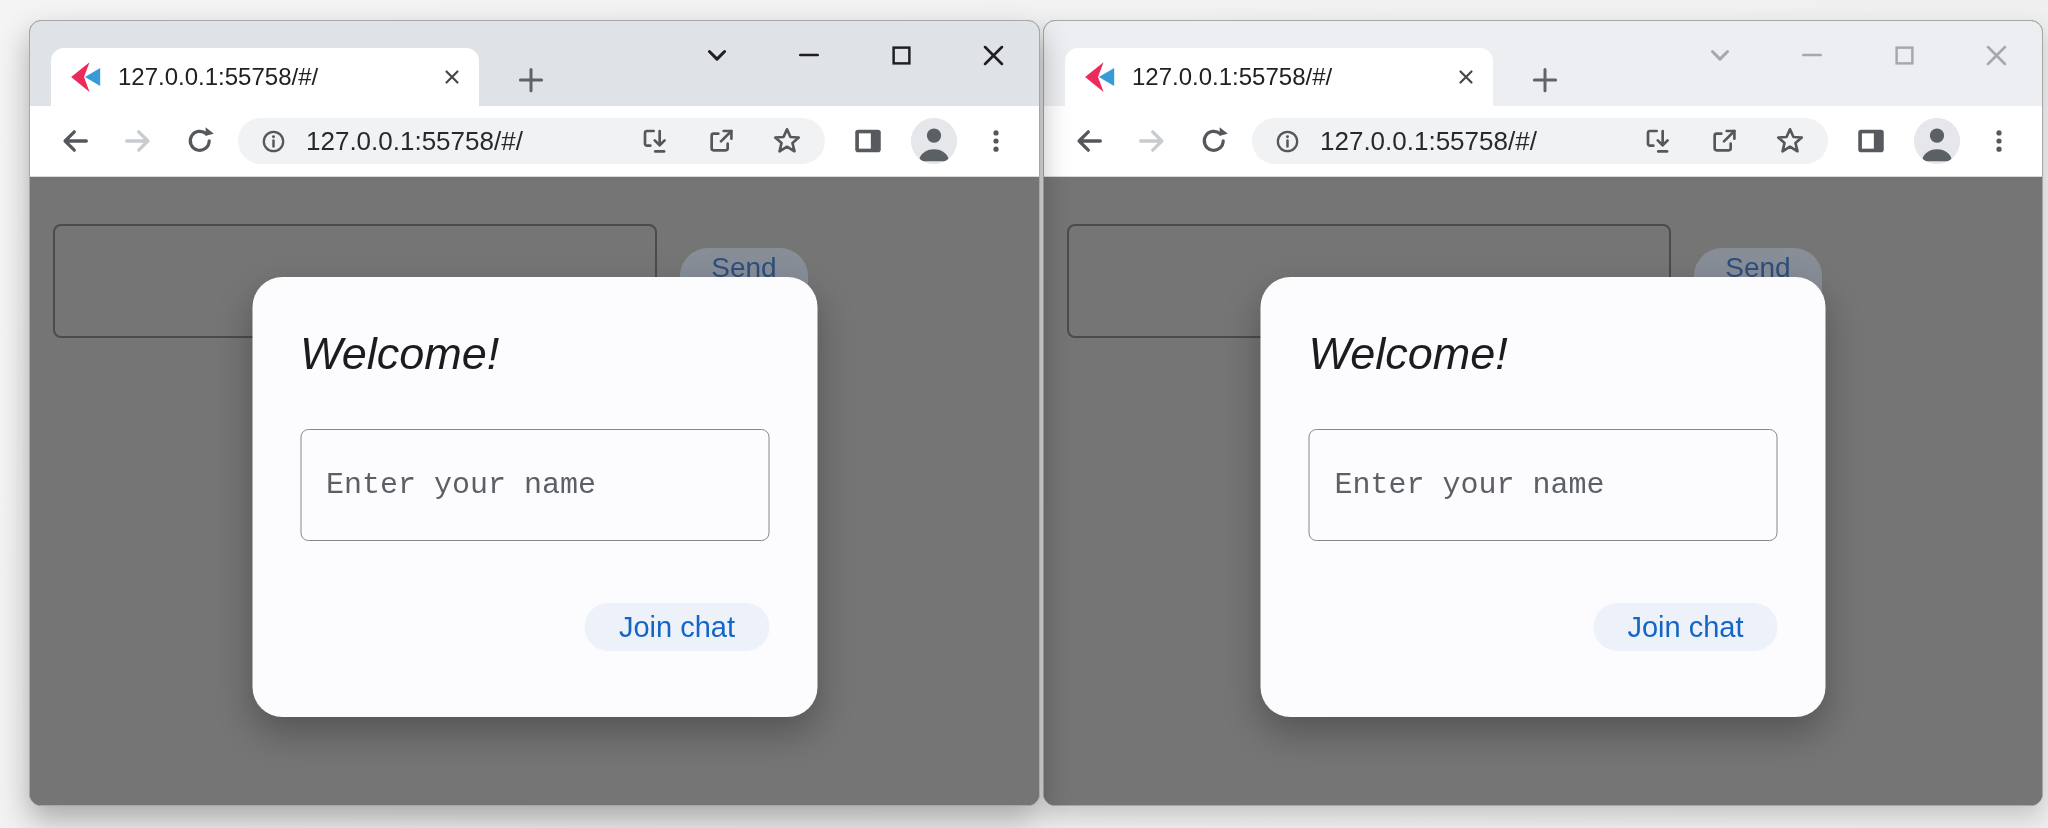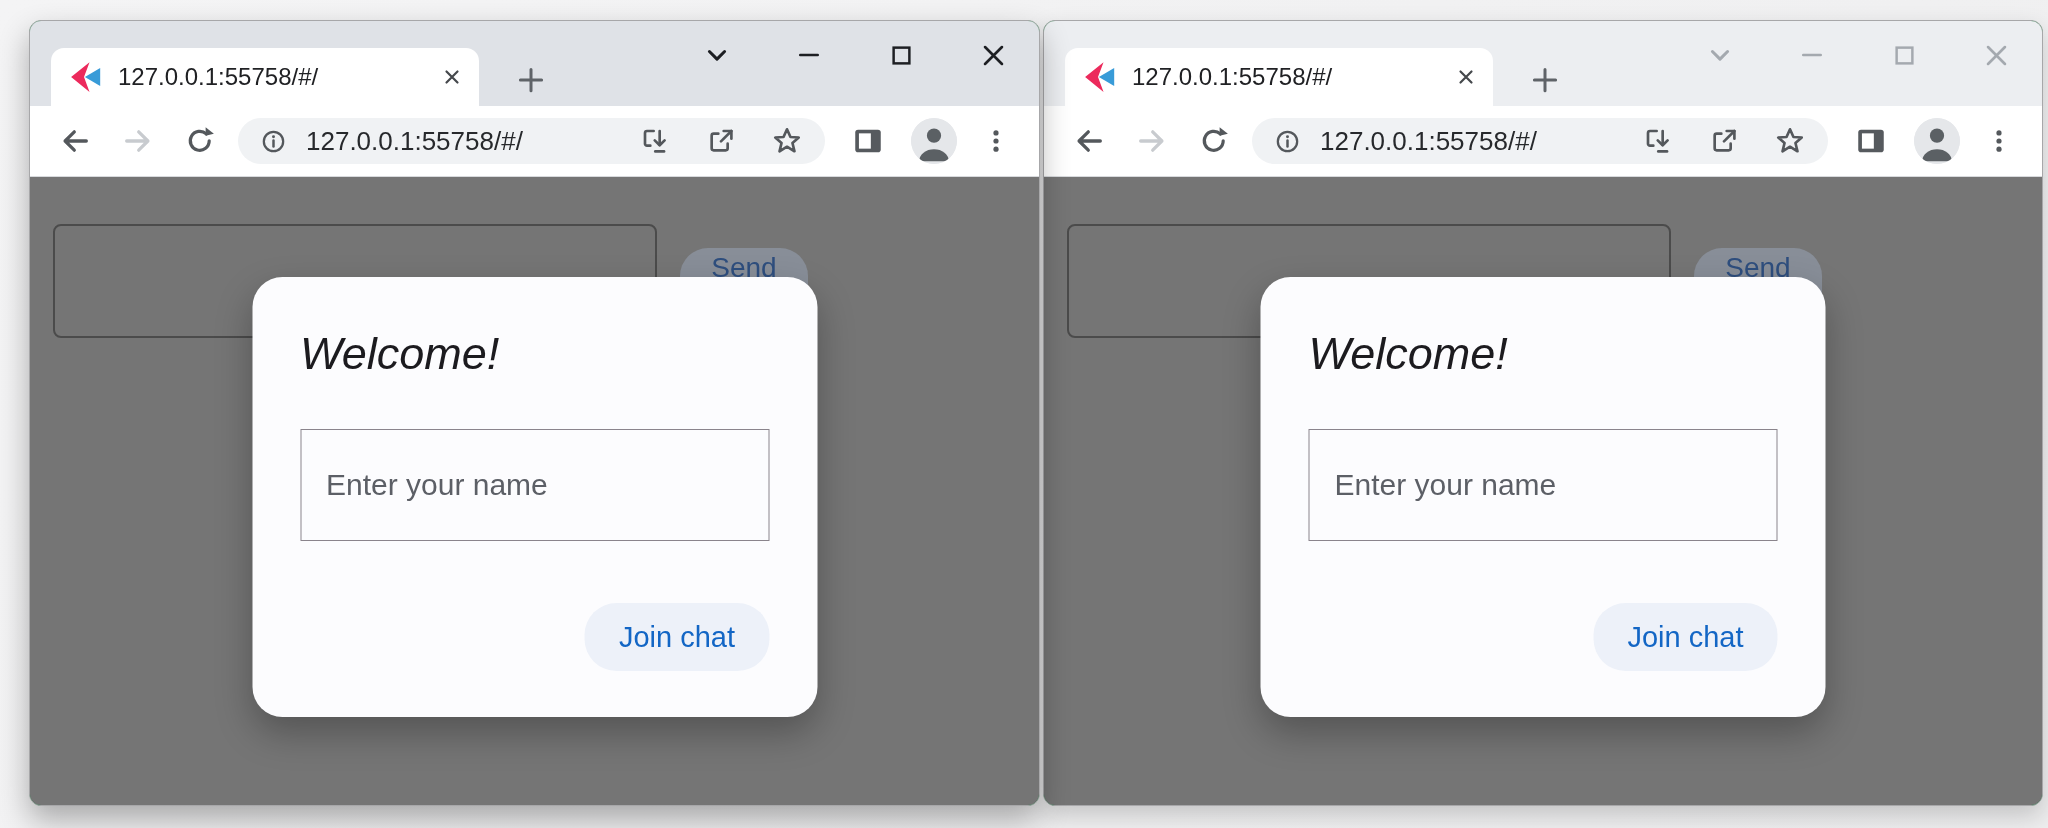--- a/index.html
+++ b/index.html
@@ -55,27 +55,27 @@
     display:flex;justify-content:center;align-items:flex-start;padding-top:4px;box-sizing:border-box;border:none;
   }
   .dialog{
     position:absolute;left:50%;transform:translateX(-50%);top:100px;width:565px;height:440px;
     background:#fcfcfe;border-radius:30px;box-shadow:0 16px 36px rgba(0,0,0,.28);
     padding:48px;box-sizing:border-box;
   }
   .dialog-title{font-size:45px;color:#1c1b1f;margin-top:4px;line-height:50px;font-style:italic;}
   .name-input{
     display:block;width:100%;height:112px;margin-top:50px;box-sizing:border-box;
-    border:1.5px solid #8a848c;border-radius:0;background:transparent;outline:none;
-    padding:0 25px;font-size:30px;color:#2b2b30;font-family:Liberation Sans, sans-serif;
+    border:1.5px solid #8a848c;border-radius:8px;background:transparent;outline:none;
+    padding:0 25px;font-size:30px;color:#2b2b30;font-family:Liberation Mono, monospace;
   }
   .name-input::placeholder{color:#5c5f66;opacity:1;}
   .dialog-actions{display:flex;justify-content:flex-end;margin-top:62px;}
   .join-btn{
-    height:68px;padding:0 34px;border-radius:32px;background:#edf1f9;border:none;
+    height:48px;padding:0 34px;border-radius:32px;background:#edf1f9;border:none;
     color:#1366c5;font-size:29px;display:flex;align-items:center;font-family:"Liberation Sans",sans-serif;
   }
   svg{display:block;}
 </style>
 </head>
 <body>
 
 <div class="window left">
   <div class="tabstrip">
     <div class="tab">

